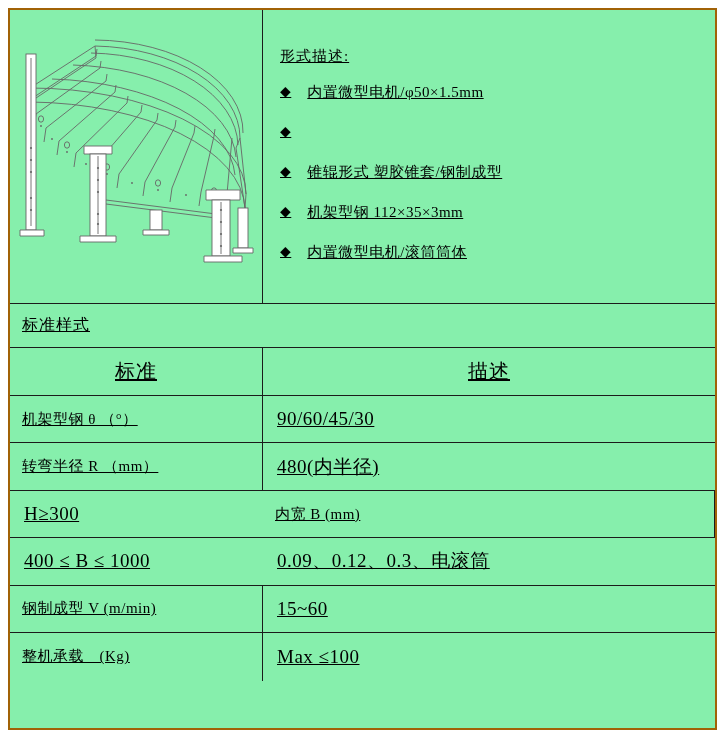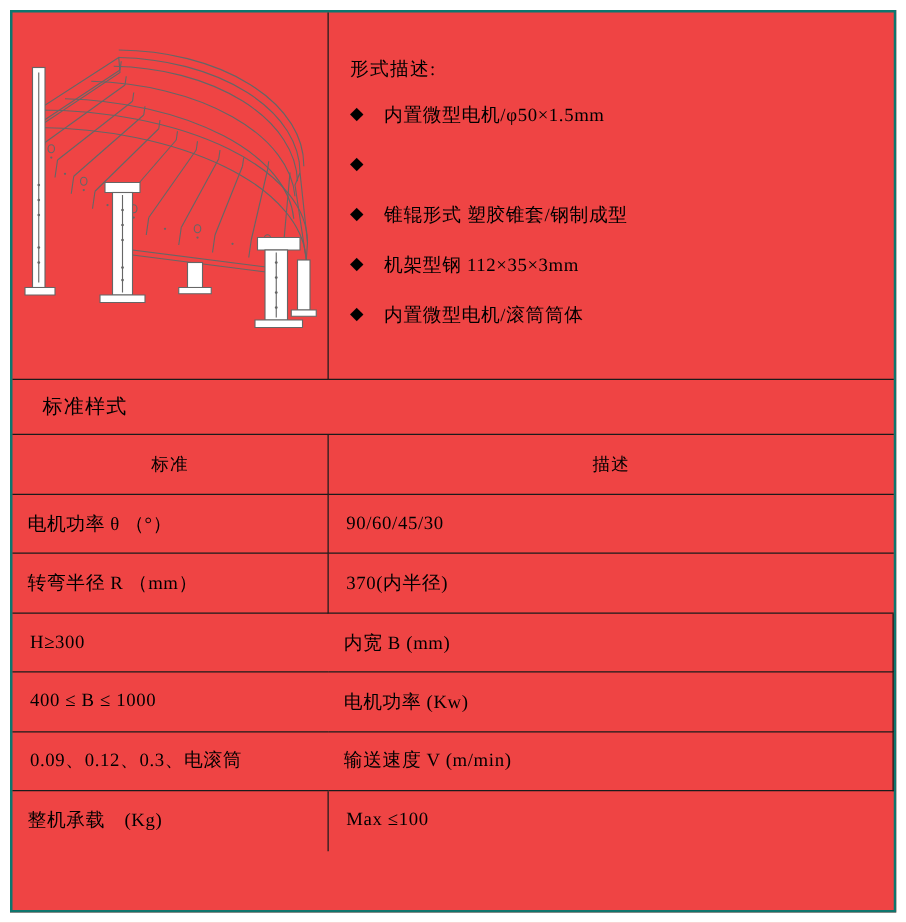--- a/index.html
+++ b/index.html
@@ -3,44 +3,45 @@
 <meta charset="utf-8">
 <style>
   html,body{margin:0;padding:0;background:#ffffff;}
   body{
     width:725px;height:738px;position:relative;
     font-family:"Liberation Serif","DejaVu Serif",serif;
     color:#000;
   }
   .sheet{
     position:absolute;left:8px;top:8px;width:709px;height:722px;
-    box-sizing:border-box;border:2px solid #0f766e;
+    box-sizing:border-box;border:2px solid #a16207;
     display:grid;
     grid-template-columns:253px 1fr;
     grid-template-rows:294px 44px 48px repeat(7,1fr);
-    background:#ef4444;
+    background:#86efac;
+    text-decoration:underline;
   }
   .cell{box-sizing:border-box;overflow:hidden;}
   .br{border-right:1.5px solid #1b1b1b;}
   .bb{border-bottom:1.5px solid #1b1b1b;}
   .span2{grid-column:1 / 3;}
   
   .img-cell{display:flex;justify-content:center;align-items:flex-start;padding-top:24px;}
   
   .desc-cell{padding:36px 8px 0 17px;font-size:15px;}
   .desc-heading{height:26px;line-height:20px;letter-spacing:1px;}
   .desc-item{height:40px;display:flex;align-items:center;letter-spacing:0.5px;}
   .desc-item .bullet{font-size:14px;margin-right:16px;line-height:1;}
   
-  .sec{display:flex;align-items:center;padding-left:24px;font-size:16px;letter-spacing:1px;}
+  .sec{display:flex;align-items:center;padding-left:12px;font-size:16px;letter-spacing:1px;}
   
-  .th{display:flex;align-items:center;justify-content:center;font-size:14px;letter-spacing:1px;}
+  .th{display:flex;align-items:center;justify-content:center;font-size:20px;letter-spacing:1px;}
   
   .label{display:flex;align-items:center;padding-left:12px;font-size:15px;letter-spacing:0.5px;}
-  .value{display:flex;align-items:center;padding-left:14px;font-size:15px;letter-spacing:0.5px;}
+  .value{display:flex;align-items:center;padding-left:14px;font-size:19px;letter-spacing:0.5px;}
   svg .ln{stroke:#666;fill:none;stroke-width:0.9;}
   svg .fl{stroke:#666;fill:#fff;stroke-width:0.9;}
   svg .dt{fill:#666;stroke:none;}
 </style>
 </head>
 <body>
 
 <div class="sheet">
 
   <div class="cell br bb img-cell">
@@ -151,32 +152,32 @@
       <span class="bullet">◆</span>
       <span>内置微型电机/滚筒筒体</span>
     </div>
   </div>
 
   <div class="cell bb span2 sec">标准样式</div>
 
   <div class="cell br bb th">标准</div>
   <div class="cell bb th">描述</div>
 
-  <div class="cell br bb label">电机功率 θ （°）</div>
+  <div class="cell br bb label">机架型钢 θ （°）</div>
   <div class="cell bb value">90/60/45/30</div>
 
   <div class="cell br bb label">转弯半径 R （mm）</div>
-  <div class="cell bb value">370(内半径)</div>
+  <div class="cell bb value">480(内半径)</div>
 
   <div class="cell bb value">H≥300</div>
 
   <div class="cell br bb label">内宽 B (mm)</div>
   <div class="cell bb value">400 ≤ B ≤ 1000</div>
 
-  <div class="cell br bb label">电机功率 (Kw)</div>
   <div class="cell bb value">0.09、0.12、0.3、电滚筒</div>
 
-  <div class="cell br bb label">输送速度 V (m/min)</div>
+  <div class="cell br bb label">钢制成型 V (m/min)</div>
+  <div class="cell bb value">15~60</div>
 
   <div class="cell br label">整机承载　(Kg)</div>
   <div class="cell value">Max ≤100</div>
 
 </div>
 
 </body></html>

